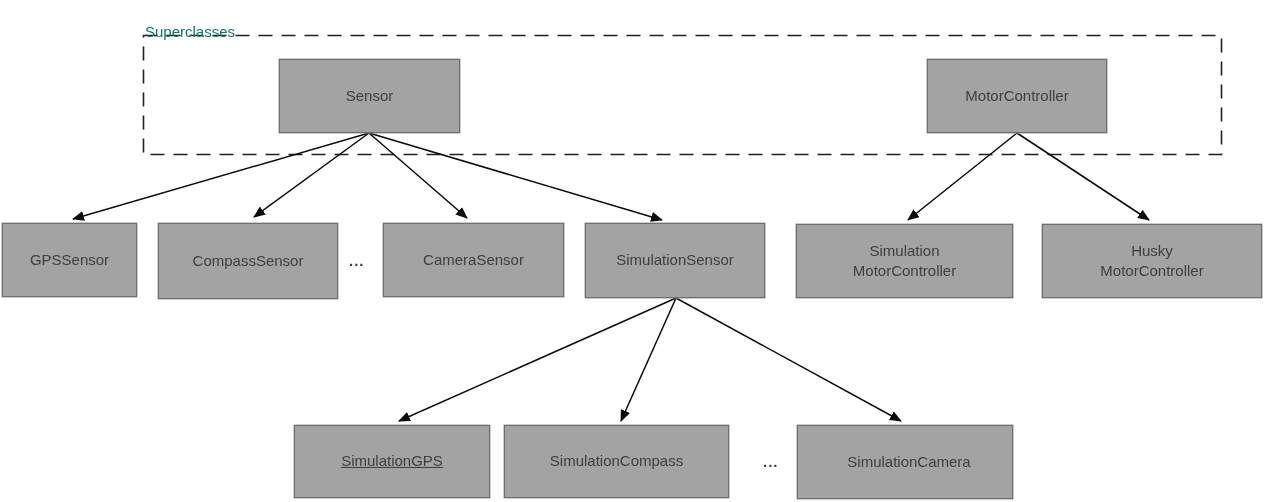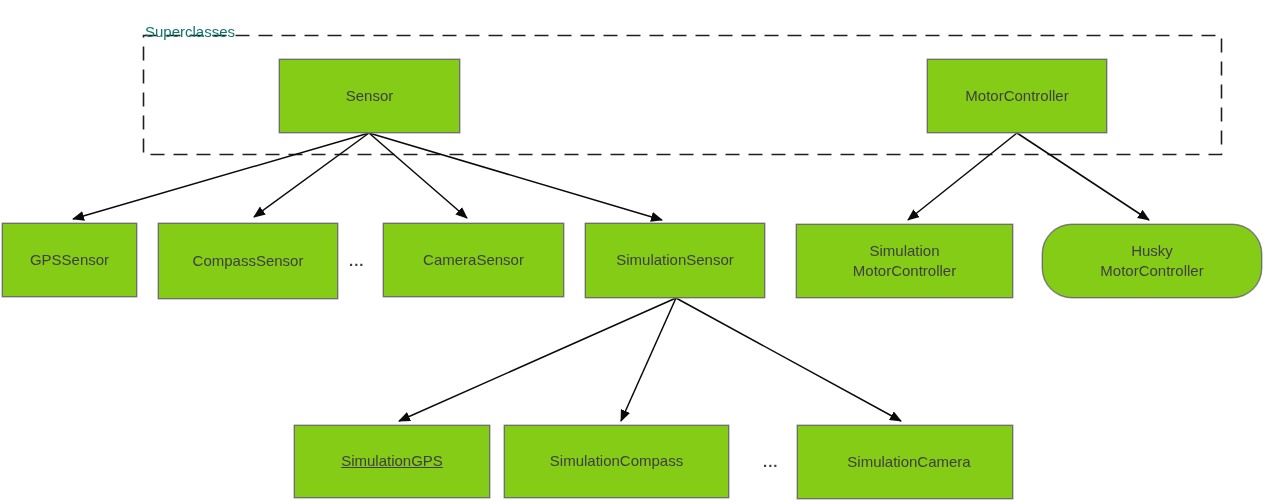--- a/index.html
+++ b/index.html
@@ -19,21 +19,21 @@
     position: absolute;
     left: 0;
     top: 0;
     width: 1269px;
     height: 502px;
     z-index: 1;
   }
   .node {
     position: absolute;
     box-sizing: border-box;
-    background: #84cc16;
+    background: #a3a3a3;
     border: 1px solid #6e6e6e;
     box-shadow: 0 0 0 0.5px #9a9a9a;
     color: #3f3f3f;
     font-size: 15px;
     line-height: 1.35;
     display: flex;
     align-items: center;
     justify-content: center;
     text-align: center;
     white-space: pre-line;
@@ -57,21 +57,21 @@
 
   
   #node-sensor              { left: 279px;  top: 59px;  width: 181px; height: 74px; }
   #node-motor-controller    { left: 927px;  top: 59px;  width: 180px; height: 74px; }
 
   #node-gps-sensor          { left: 2px;    top: 223px; width: 135px; height: 74px; }
   #node-compass-sensor      { left: 158px;  top: 223px; width: 180px; height: 76px; }
   #node-camera-sensor       { left: 383px;  top: 223px; width: 181px; height: 74px; }
   #node-simulation-sensor   { left: 585px;  top: 223px; width: 180px; height: 75px; }
   #node-simulation-motor-controller { left: 796px;  top: 224px; width: 217px; height: 74px; }
-  #node-husky-motor-controller      { left: 1042px; top: 224px; width: 220px; height: 74px; border-radius: 30px; }
+  #node-husky-motor-controller      { left: 1042px; top: 224px; width: 220px; height: 74px; }
 
   #node-simulation-gps      { left: 294px;  top: 425px; width: 196px; height: 73px; text-decoration: underline; }
   #node-simulation-compass  { left: 504px;  top: 425px; width: 225px; height: 73px; }
   #node-simulation-camera   { left: 797px;  top: 425px; width: 216px; height: 74px; padding-left: 8px; }
 
   #superclasses-label       { left: 145px;  top: 9px; }
   #ellipsis-sensors         { left: 349px;  top: 252px; }
   #ellipsis-simulation      { left: 763px;  top: 453px; }
 </style>
 </head>

